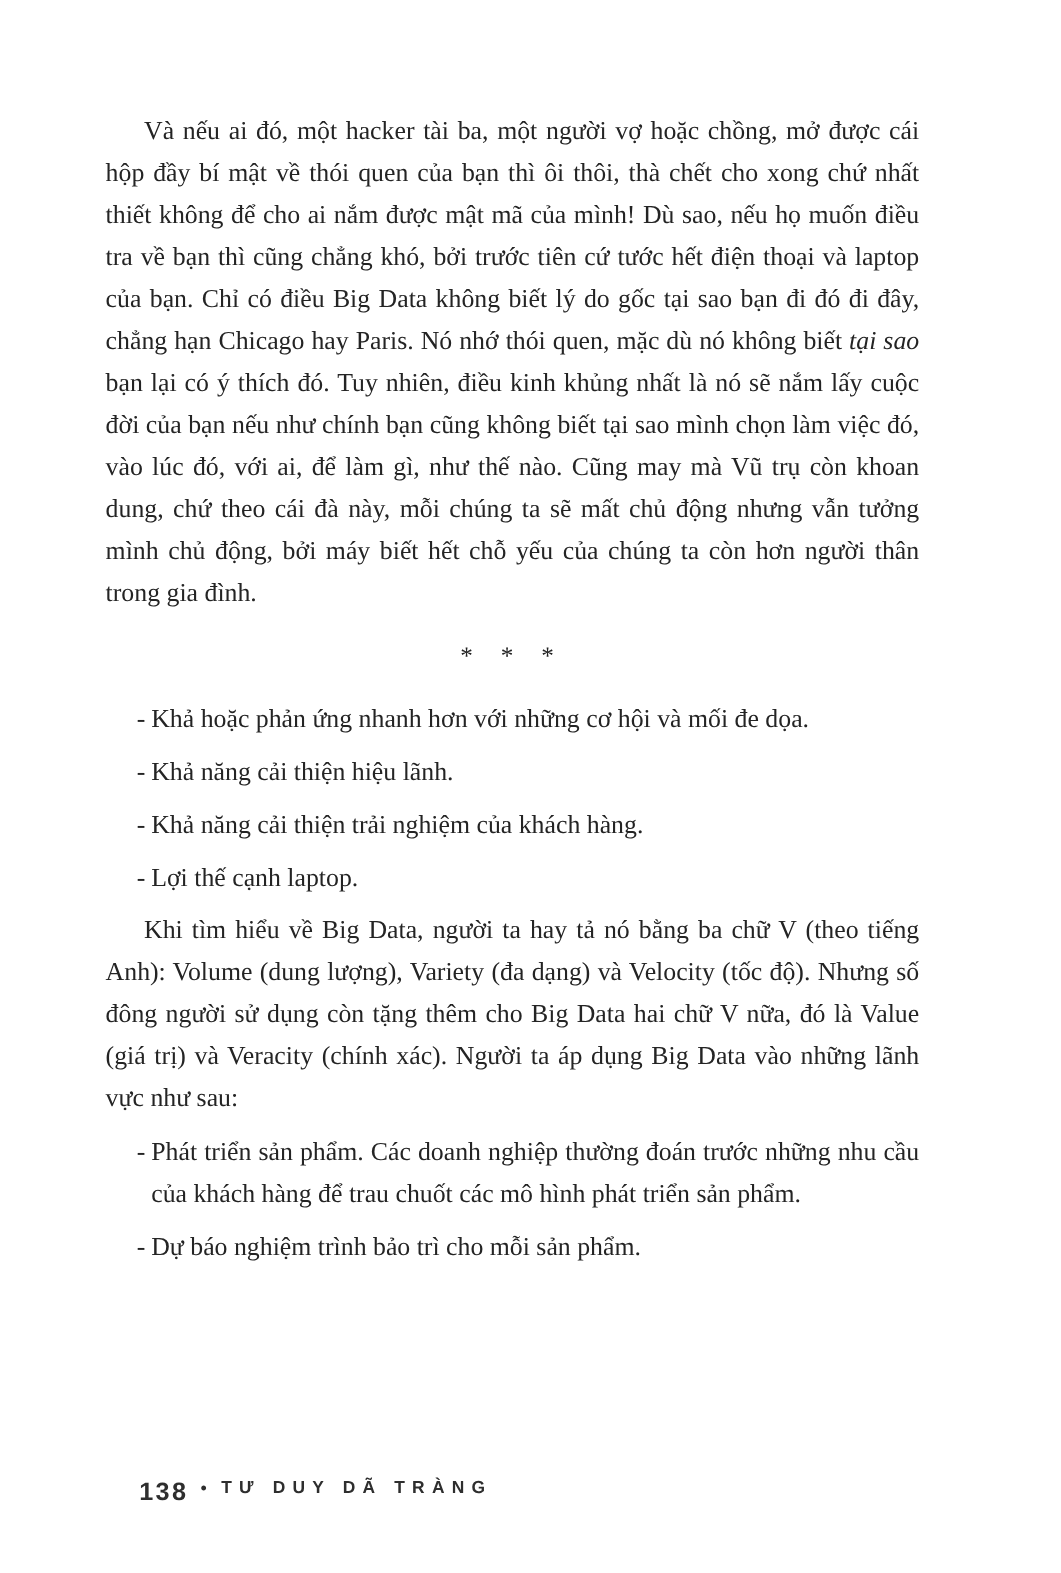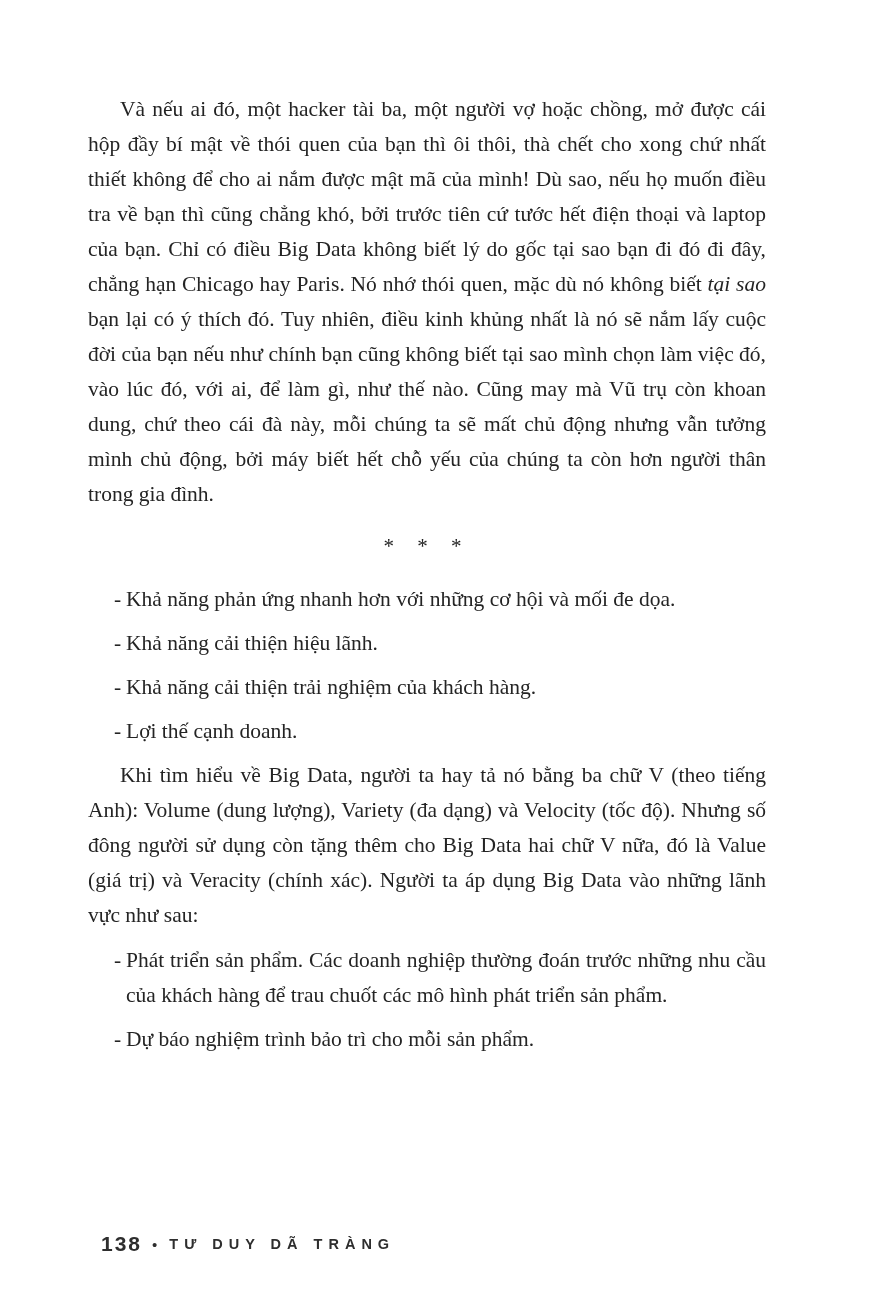--- a/index.html
+++ b/index.html
@@ -72,24 +72,24 @@
     flex: 1 1 auto;
     font-size: 21.5px;
     line-height: 35px;
     text-align: justify;
   }
 
   .p3 { margin-top: 6px; }
 
   .footer {
     position: absolute;
-    left: 101px;
+    left: 116px;
     bottom: 55px;
     display: flex;
-    align-items: center;
+    align-items: flex-start;
     font-family: "Liberation Sans", "DejaVu Sans", sans-serif;
     color: #2e2e2e;
   }
 
   .footer .page-number {
     font-size: 21px;
     font-weight: 700;
     letter-spacing: 2px;
   }
 
@@ -110,33 +110,33 @@
 <div class="page">
 
   <p class="para indent"><span>Và nếu ai đó, một hacker tài ba, một người vợ hoặc chồng, mở được cái hộp đầy bí mật về thói quen của bạn thì ôi thôi, thà chết cho xong chứ nhất thiết không để cho ai nắm được mật mã của mình! Dù sao, nếu họ muốn điều tra về bạn thì cũng chẳng khó, bởi trước tiên cứ tước hết điện thoại và laptop của bạn. Chỉ có điều Big Data không biết lý do gốc tại sao bạn đi đó đi đây, chẳng hạn Chicago hay Paris. Nó nhớ thói quen, mặc dù nó không biết </span><em>tại sao</em><span> bạn lại có ý thích đó. Tuy nhiên, điều kinh khủng nhất là nó sẽ nắm lấy cuộc đời của bạn nếu như chính bạn cũng không biết tại sao mình chọn làm việc đó, vào lúc đó, với ai, để làm gì, như thế nào. Cũng may mà Vũ trụ còn khoan dung, chứ theo cái đà này, mỗi chúng ta sẽ mất chủ động nhưng vẫn tưởng mình chủ động, bởi máy biết hết chỗ yếu của chúng ta còn hơn người thân trong gia đình.</span></p>
 
   <div class="separator">* * *</div>
 
 
   <ul class="list">
     <li class="list-item">
       <span class="list-marker">-</span>
-      <span class="list-text">Khả năng phản ứng nhanh hơn với những cơ hội và mối đe dọa.</span>
+      <span class="list-text">Khả hoặc phản ứng nhanh hơn với những cơ hội và mối đe dọa.</span>
     </li>
     <li class="list-item">
       <span class="list-marker">-</span>
       <span class="list-text">Khả năng cải thiện hiệu lãnh.</span>
     </li>
     <li class="list-item">
       <span class="list-marker">-</span>
       <span class="list-text">Khả năng cải thiện trải nghiệm của khách hàng.</span>
     </li>
     <li class="list-item">
       <span class="list-marker">-</span>
-      <span class="list-text">Lợi thế cạnh doanh.</span>
+      <span class="list-text">Lợi thế cạnh laptop.</span>
     </li>
   </ul>
 
   <p class="para indent p3">Khi tìm hiểu về Big Data, người ta hay tả nó bằng ba chữ V (theo tiếng Anh): Volume (dung lượng), Variety (đa dạng) và Velocity (tốc độ). Nhưng số đông người sử dụng còn tặng thêm cho Big Data hai chữ V nữa, đó là Value (giá trị) và Veracity (chính xác). Người ta áp dụng Big Data vào những lãnh vực như sau:</p>
 
   <ul class="list">
     <li class="list-item">
       <span class="list-marker">-</span>
       <span class="list-text">Phát triển sản phẩm. Các doanh nghiệp thường đoán trước những nhu cầu của khách hàng để trau chuốt các mô hình phát triển sản phẩm.</span>
     </li>

